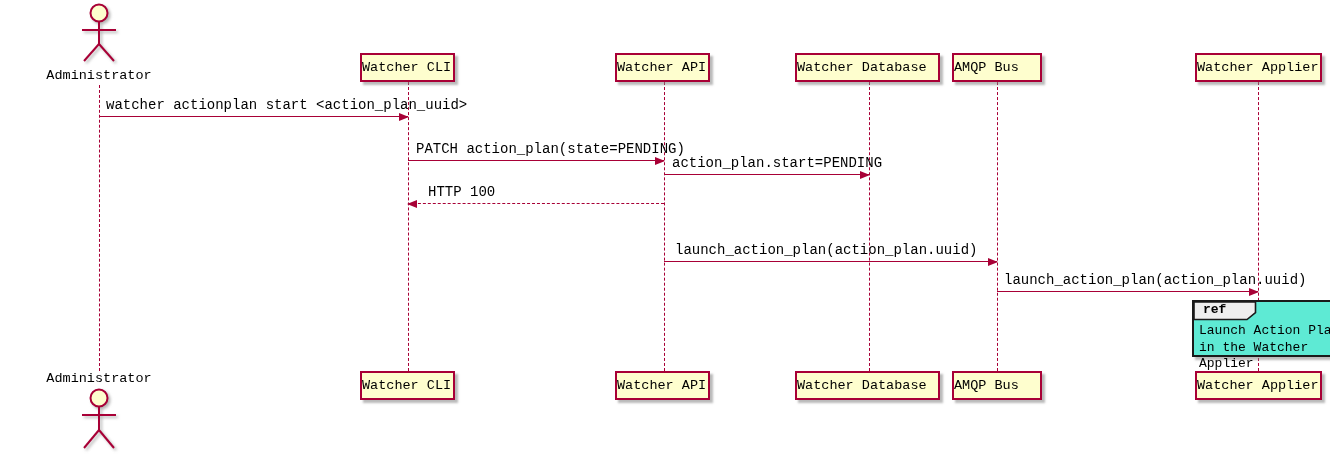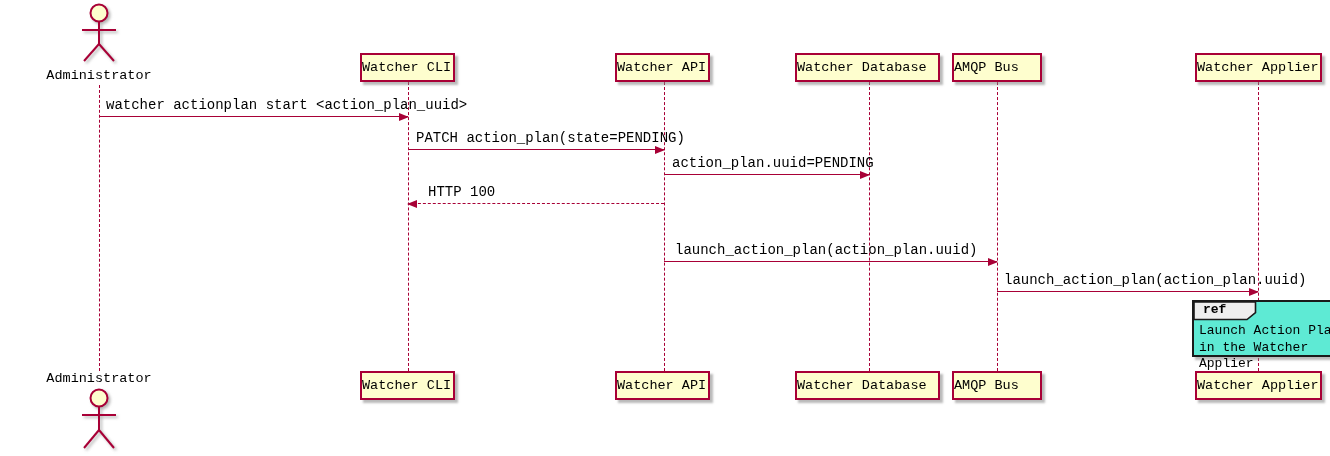--- a/index.html
+++ b/index.html
@@ -79,28 +79,28 @@
   <div class="pbox" style="left:1153px;top:53px;width:127px">
       <span>Watcher Applier</span>
     </div>
 
   <div class="msg" style="left:57px;top:100px;width:309px">
     <span class="lbl" style="left:7px">watcher actionplan start &lt;action_plan_uuid&gt;</span>
     <div class="line solid"></div>
     <div class="head right"></div>
   </div>
 
-  <div class="msg" style="left:366px;top:133px;width:256px">
+  <div class="msg" style="left:366px;top:144px;width:256px">
     <span class="lbl" style="left:8px">PATCH action_plan(state=PENDING)</span>
     <div class="line solid"></div>
     <div class="head right"></div>
   </div>
 
   <div class="msg" style="left:622px;top:158px;width:205px">
-    <span class="lbl" style="left:8px">action_plan.uuid=PENDING</span>
+    <span class="lbl" style="left:8px">action_plan.start=PENDING</span>
     <div class="line solid"></div>
     <div class="head right"></div>
   </div>
 
   <div class="msg" style="left:366px;top:187px;width:256px">
     <span class="lbl" style="left:20px">HTTP 100</span>
     <div class="line dashed"></div>
     <div class="head left"></div>
   </div>
 

